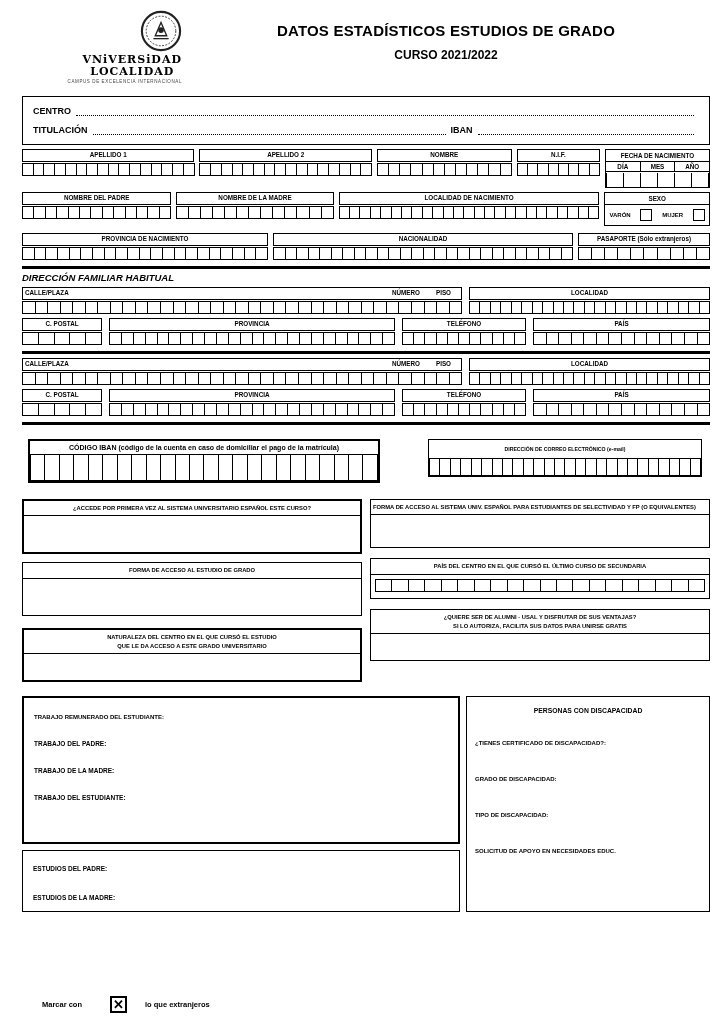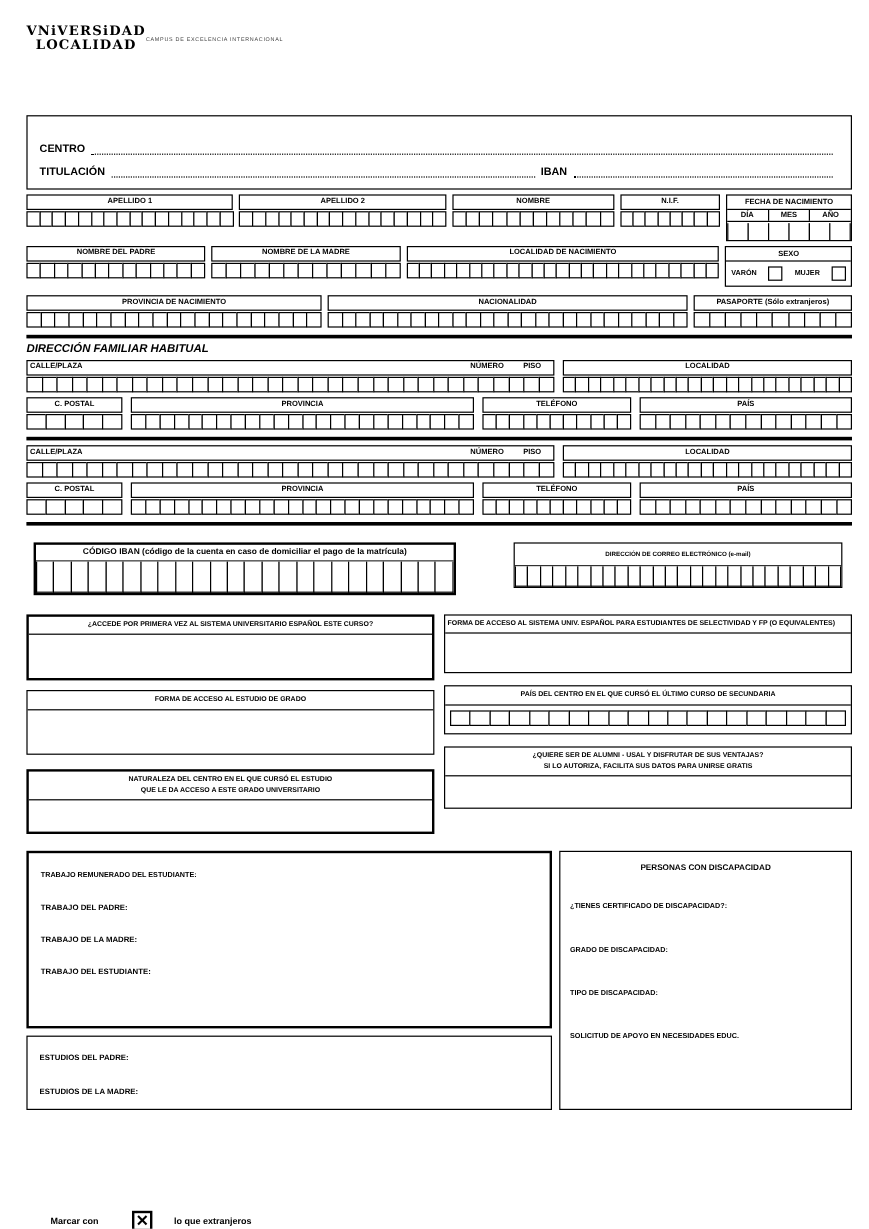--- a/index.html
+++ b/index.html
@@ -6,30 +6,30 @@
   html,body { background:#fff; }
   body {
     width:724px; height:1024px;
     font-family:"Liberation Sans", sans-serif;
     color:#000; position:relative; overflow:hidden;
   }
   .page { padding:8px 14px 0 22px; }
 
   
   .header { display:flex; align-items:flex-start; height:86px; }
-  .logo { width:160px; display:flex; flex-direction:row; align-items:center; padding-top:2px; }
+  .logo { width:160px; display:flex; flex-direction:column; align-items:flex-end; padding-top:2px; }
   .seal { width:42px; height:42px; }
   .logo-name { font-family:"DejaVu Serif", serif; font-weight:bold; font-size:11px; letter-spacing:1px; line-height:1.05; text-align:center; margin-top:2px; }
   .logo-sub { font-size:4.5px; letter-spacing:0.6px; color:#444; margin-top:2px; white-space:nowrap; }
   .titles { flex:1; text-align:center; padding-top:14px; }
   .main-title { font-size:15px; font-weight:bold; letter-spacing:0.2px; }
   .sub-title { font-size:12px; font-weight:bold; margin-top:9px; }
 
   
-  .centro-box { border:1px solid #000; margin-top:2px; padding:20px 10px 9px 10px; }
+  .centro-box { border:1px solid #000; margin-top:2px; padding:7px 10px 9px 10px; }
   .centro-row { display:flex; align-items:flex-end; font-size:9px; font-weight:bold; margin-top:2px; }
   .centro-row + .centro-row { margin-top:9px;align-items:flex-end; }
   .dots { flex:1; border-bottom:1px dotted #000; height:9px; margin:0 5px; }
   .dots.short { flex:0.62; }
   .dots.plan { flex:0.38; }
 
   
   .frow { display:flex; gap:5px; align-items:flex-start; margin-top:4px; }
   .field { display:flex; flex-direction:column; }
   .field-label { border:1px solid #000; font-size:6.3px; font-weight:bold; text-align:center; padding:2px 2px; line-height:1.1; background:#fff; white-space:nowrap; overflow:hidden; }
@@ -117,20 +117,22 @@
         <circle cx="22" cy="21" r="3" fill="#222"></circle>
         <path d="M14 30 H30" stroke="#222" stroke-width="1.4"></path>
       </svg>
       <div class="logo-name">
         <div>VNiVERSiDAD</div>
         <div>LOCALIDAD</div>
       </div>
       <div class="logo-sub">CAMPUS DE EXCELENCIA INTERNACIONAL</div>
     </div>
     <div class="titles">
+      <div class="main-title">DATOS ESTADÍSTICOS ESTUDIOS DE GRADO</div>
+      <div class="sub-title">CURSO 2021/2022</div>
     </div>
   </div>
 
   <div class="centro-box">
     <div class="centro-row">
       <span>CENTRO</span>
       <span class="dots"></span>
     </div>
     <div class="centro-row">
       <span>TITULACIÓN</span>

